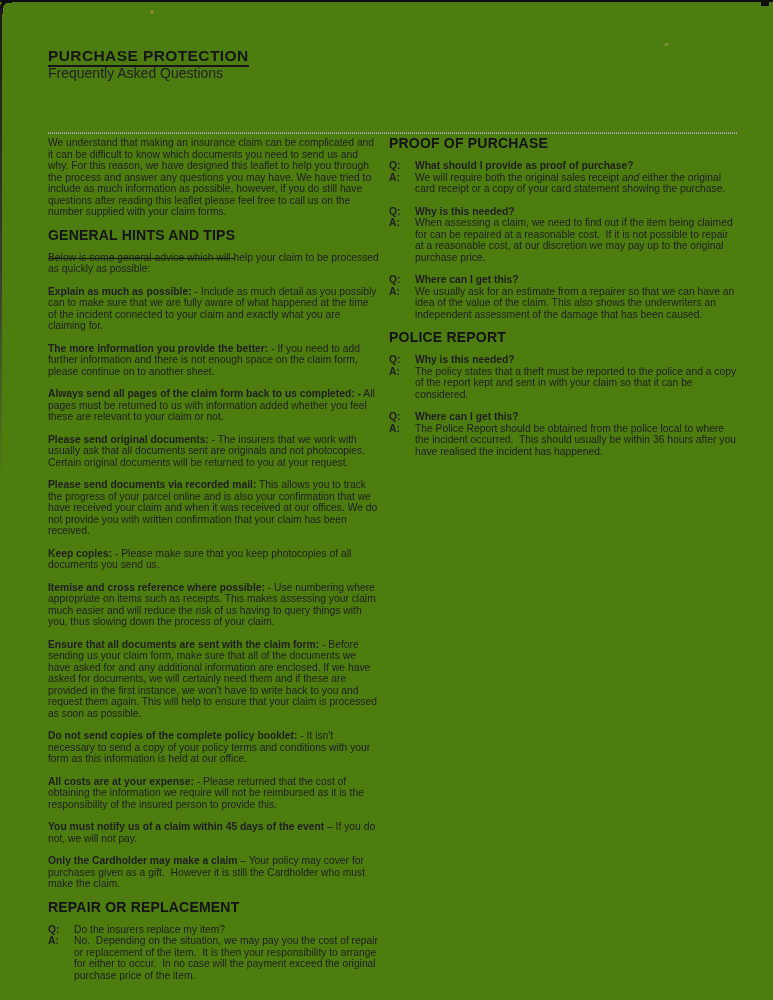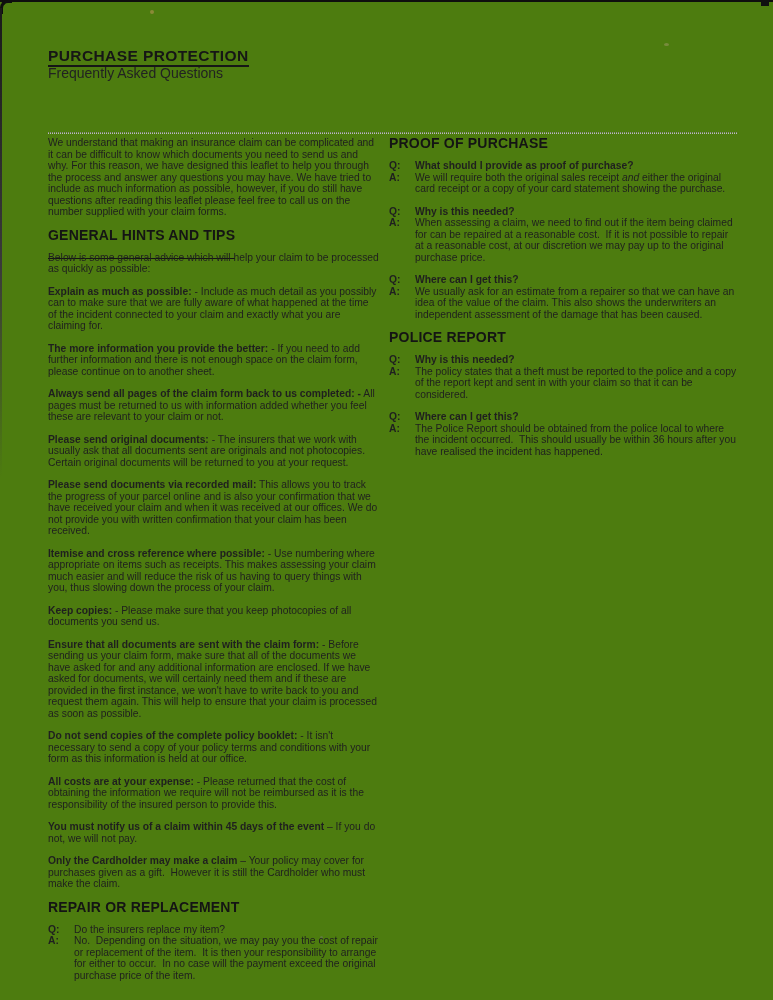--- a/index.html
+++ b/index.html
@@ -74,22 +74,22 @@
     <div class="columns">
       <div class="col left" id="col-left">
           <p class="para"><span>We understand that making an insurance claim can be complicated and it can be difficult to know which documents you need to send us and why. For this reason, we have designed this leaflet to help you through the process and answer any questions you may have. We have tried to include as much information as possible, however, if you do still have questions after reading this leaflet please feel free to call us on the number supplied with your claim forms.</span></p>
           <div class="sec-heading"><span class="hu">GENERAL HINTS AND TIPS</span></div>
           <p class="para"><span>Below is some general advice which will help your claim to be processed as quickly as possible:</span></p>
           <p class="para"><span class="b">Explain as much as possible:</span><span> - Include as much detail as you possibly can to make sure that we are fully aware of what happened at the time of the incident connected to your claim and exactly what you are claiming for.</span></p>
           <p class="para"><span class="b">The more information you provide the better:</span><span> - If you need to add further information and there is not enough space on the claim form, please continue on to another sheet.</span></p>
           <p class="para"><span class="b">Always send all pages of the claim form back to us completed: -</span><span> All pages must be returned to us with information added whether you feel these are relevant to your claim or not.</span></p>
           <p class="para"><span class="b">Please send original documents:</span><span> - The insurers that we work with usually ask that all documents sent are originals and not photocopies. Certain original documents will be returned to you at your request.</span></p>
           <p class="para"><span class="b">Please send documents via recorded mail:</span><span> This allows you to track the progress of your parcel online and is also your confirmation that we have received your claim and when it was received at our offices. We do not provide you with written confirmation that your claim has been received.</span></p>
+          <p class="para"><span class="b">Keep copies:</span><span> - Please make sure that you keep photocopies of all documents you send us.</span></p>
           <p class="para"><span class="b">Itemise and cross reference where possible:</span><span> - Use numbering where appropriate on items such as receipts. This makes assessing your claim much easier and will reduce the risk of us having to query things with you, thus slowing down the process of your claim.</span></p>
-          <p class="para"><span class="b">Keep copies:</span><span> - Please make sure that you keep photocopies of all documents you send us.</span></p>
           <p class="para"><span class="b">Ensure that all documents are sent with the claim form:</span><span> - Before sending us your claim form, make sure that all of the documents we have asked for and any additional information are enclosed. If we have asked for documents, we will certainly need them and if these are provided in the first instance, we won't have to write back to you and request them again. This will help to ensure that your claim is processed as soon as possible.</span></p>
           <p class="para"><span class="b">Do not send copies of the complete policy booklet:</span><span> - It isn't necessary to send a copy of your policy terms and conditions with your form as this information is held at our office.</span></p>
           <p class="para"><span class="b">All costs are at your expense:</span><span> - Please returned that the cost of obtaining the information we require will not be reimbursed as it is the responsibility of the insured person to provide this.</span></p>
           <p class="para"><span class="b">You must notify us of a claim within 45 days of the event</span><span> – If you do not, we will not pay.</span></p>
           <p class="para"><span class="b">Only the Cardholder may make a claim</span><span> – Your policy may cover for purchases given as a gift.  However it is still the Cardholder who must make the claim.</span></p>
           <div class="sec-heading"><span>REPAIR OR REPLACEMENT</span></div>
           <div class="qa">
             <div class="row">
               <span class="lbl">Q:</span>
               <span class="txt">Do the insurers replace my item?</span>

